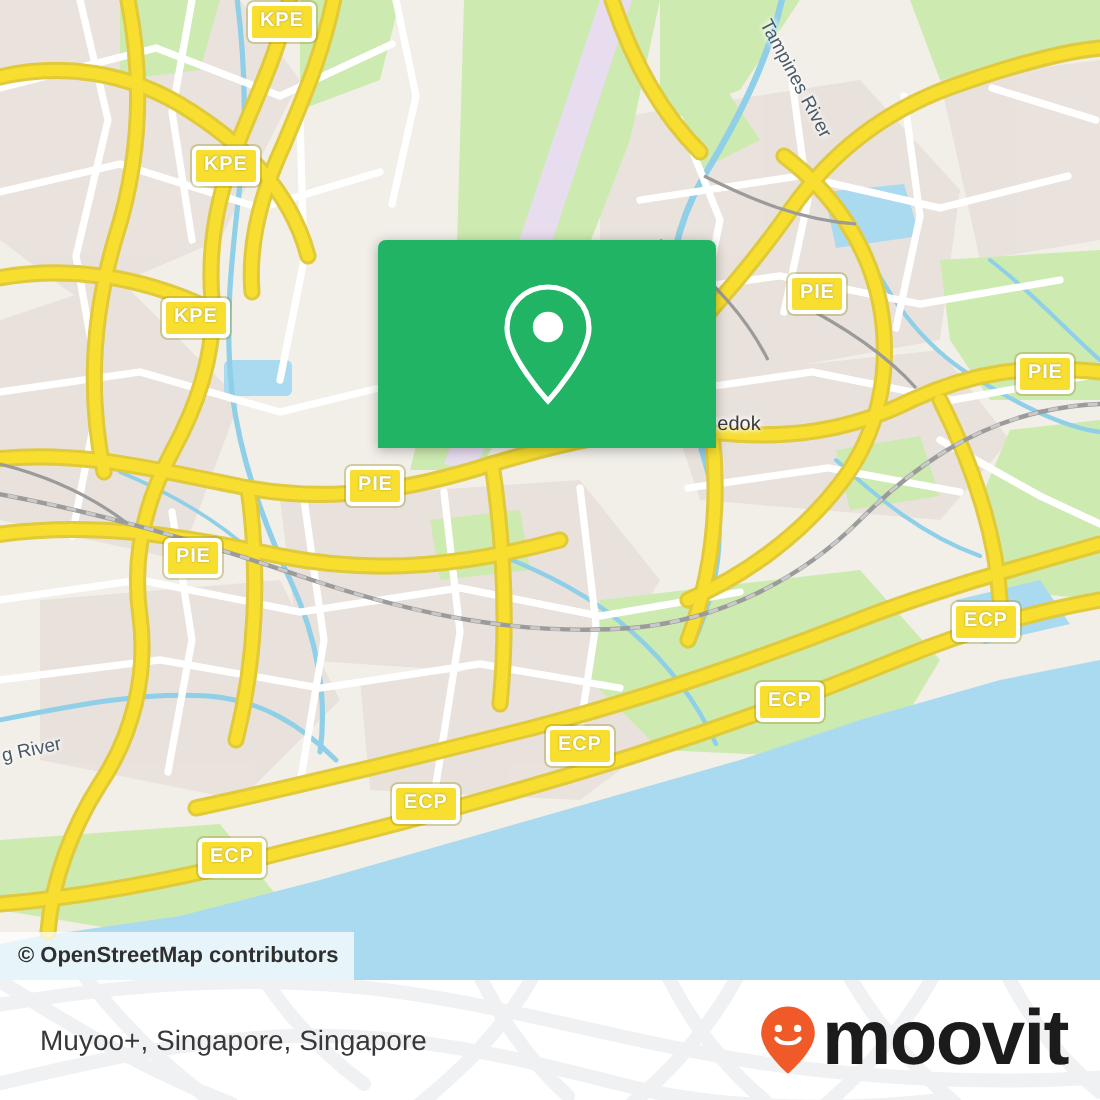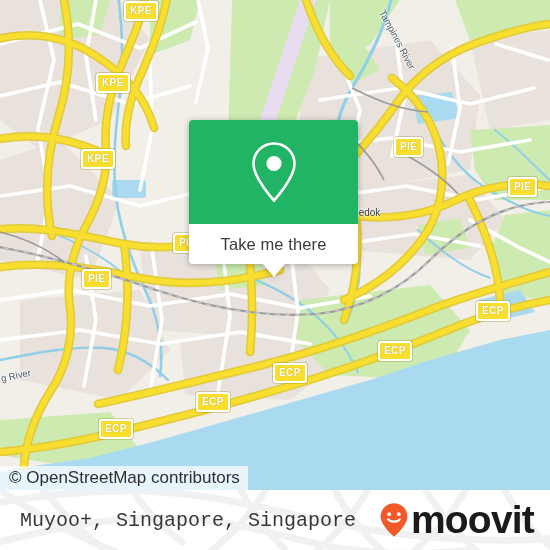--- a/index.html
+++ b/index.html
@@ -94,46 +94,46 @@
     border-right: 11px solid transparent;
     border-top: 13px solid #ffffff;
   }
 
   
   #attribution {
     position: absolute;
     left: 0; top: 466px;
     background: rgba(255,255,255,.72);
     color: #2f2f2f;
-    font-size: 17px;
+    font-size: 11px;
     line-height: 16px;
     padding: 4px 8px 4px 9px;
+    font-weight: bold;
   }
 
   
   #footer {
     position: absolute;
     left: 0; top: 490px;
     width: 550px; height: 60px;
     background: #ffffff;
     overflow: hidden;
   }
   #footer-watermark {
     position: absolute; left: 0; top: 0;
     width: 550px; height: 60px;
     opacity: 1;
   }
   #footer-title {
     position: absolute;
     left: 20px; top: 50%;
     transform: translateY(-50%);
-    font-size: 20px;
+    font-size: 14px;
     color: #38383a;
     white-space: nowrap;
-    font-family: Liberation Mono, monospace;
   }
   #brand {
     position: absolute;
     right: 16px; top: 50%;
     transform: translateY(-50%);
     display: flex;
     align-items: center;
     gap: 2px;
   }
   #brand-word {
@@ -316,24 +316,20 @@
     <div class="map-label" style="left:352px;top:207px">Bedok</div>
     <div class="map-label river" style="left:0px;top:373px;transform:rotate(-12deg);transform-origin:left top;">g River</div>
 
     <div id="popup">
       <div id="popup-top">
         <svg width="54" height="64" viewBox="0 0 54 64">
           <path d="M27 3.5 C15.5 3.5 6.5 12.5 6.5 24 C6.5 38 27 60.5 27 60.5 C27 60.5 47.5 38 47.5 24 C47.5 12.5 38.5 3.5 27 3.5 Z" fill="none" stroke="#ffffff" stroke-width="2.6"></path>
           <circle cx="27" cy="23.5" r="7.6" fill="#ffffff"></circle>
         </svg>
       </div>
-      <div id="popup-bottom">
-        <span id="popup-label">Take me there</span>
-        <div id="popup-tail"></div>
-      </div>
     </div>
 
     <div id="attribution">© OpenStreetMap contributors</div>
   </div>
 
   <div id="footer">
 
     <svg id="footer-watermark" width="550" height="60" viewBox="0 0 550 60">
       <g stroke="#f0f1f3" fill="none" stroke-width="7" stroke-linecap="round">
         <path d="M-10,14 C60,2 130,-4 200,6 C270,16 330,36 400,44 C460,51 510,52 560,48"></path>

